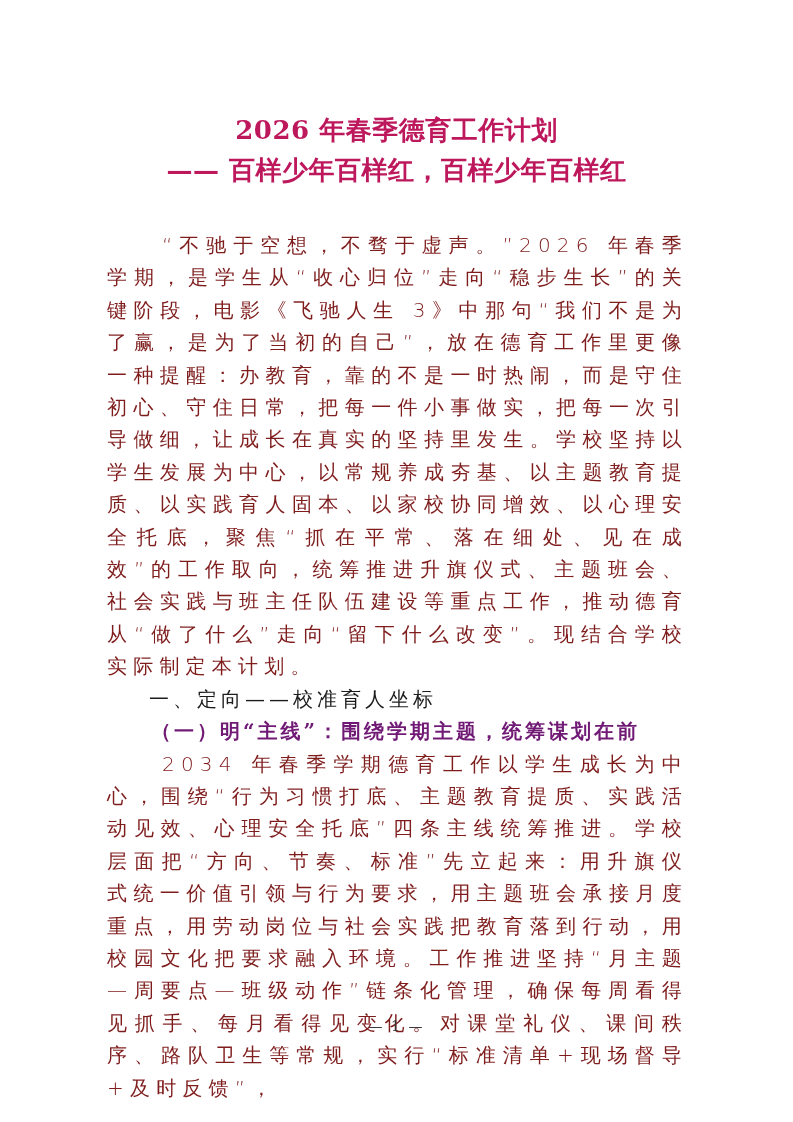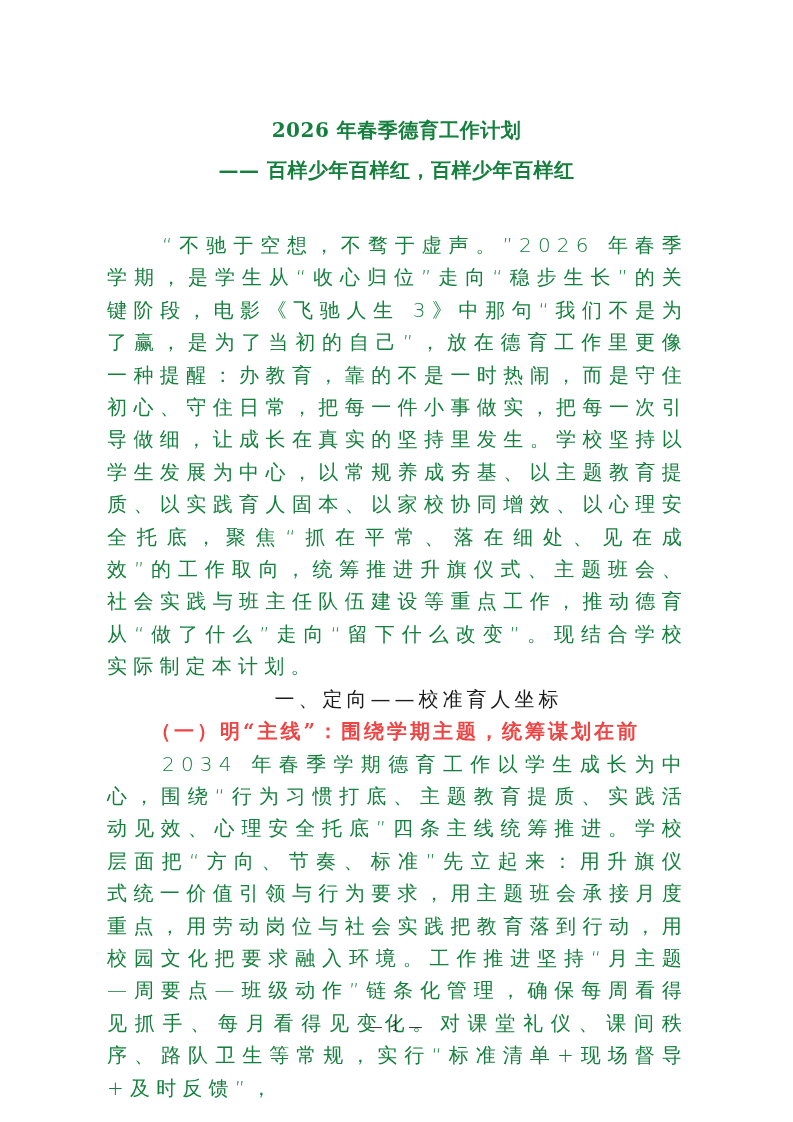--- a/index.html
+++ b/index.html
@@ -25,64 +25,63 @@
   .title-block {
     position: absolute;
     left: 0;
     width: 793px;
     top: 110px;
     text-align: center;
   }
   .title-line {
     font-family: "DejaVu Serif", "Liberation Serif", serif;
     font-weight: bold;
-    font-size: 20px;
+    font-size: 26px;
     line-height: 40px;
     letter-spacing: 0.5px;
-    color: #15803d;
+    color: #be185d;
     white-space: nowrap;
   }
   .body {
     position: absolute;
     left: 107px;
     top: 229px;
     width: 581px;
   }
   .para {
     margin: 0;
     font-size: 20px;
     line-height: 32.4px;
     letter-spacing: 6.2px;
     text-align: justify;
     text-align-last: left;
-    color: #15803d;
+    color: #7f1d1d;
     font-family: "DejaVu Sans", "Liberation Sans", sans-serif;
     font-weight: 300;
     word-break: break-all;
   }
   .indent { text-indent: 55px; }
   .h1 {
     margin: 0;
     padding-left: 42px;
     font-size: 20px;
     line-height: 32.4px;
     letter-spacing: 4px;
     font-family: "DejaVu Sans", "Liberation Sans", sans-serif;
     color: #1c1c1c;
-    text-align: center;
   }
   .h2 {
     margin: 0;
     padding-left: 44px;
     font-size: 20px;
     line-height: 32.4px;
     letter-spacing: 3px;
     font-weight: bold;
     font-family: "DejaVu Serif", "Liberation Serif", serif;
-    color: #ef4444;
+    color: #701a75;
   }
   .page-number {
     position: absolute;
     left: 0;
     width: 793px;
     top: 1018px;
     text-align: center;
     font-size: 14px;
     font-family: "DejaVu Serif", "Liberation Serif", serif;
     color: #333;

